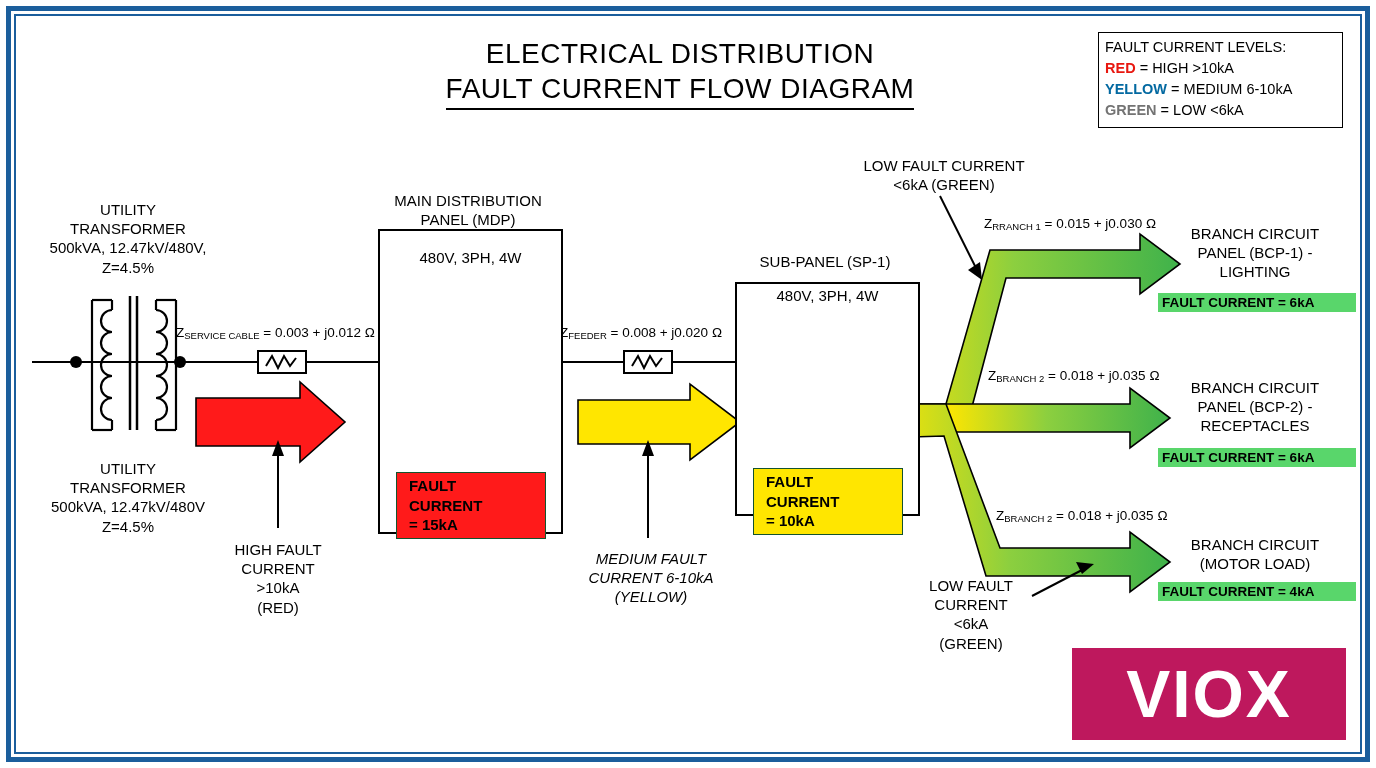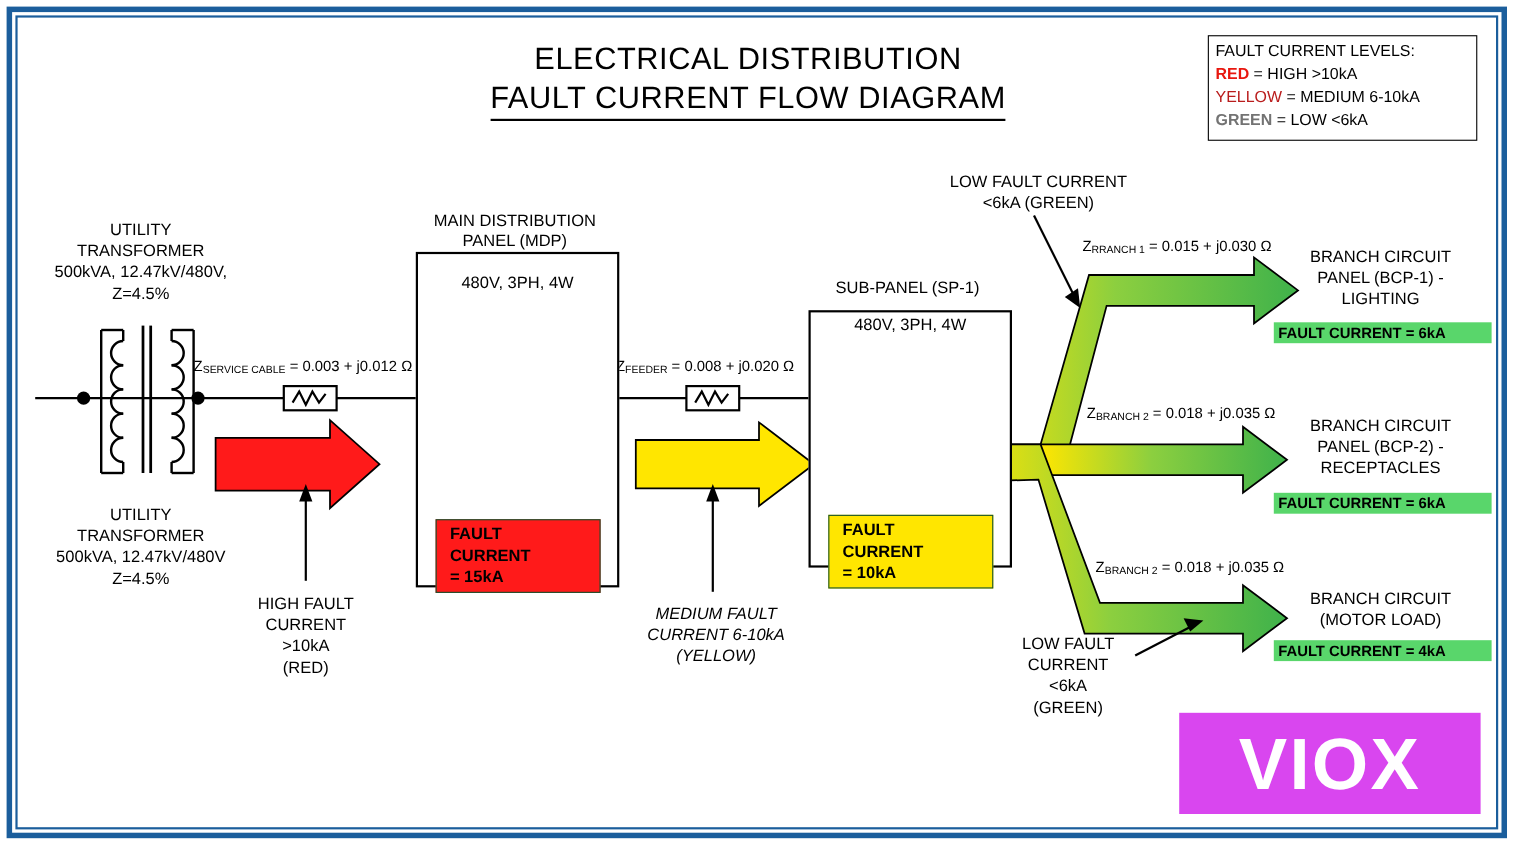--- a/index.html
+++ b/index.html
@@ -52,21 +52,21 @@
     left: 1098px; top: 32px; width: 245px;
     border: 1px solid #000;
     background: #fff;
     padding: 4px 6px 6px 6px;
     box-sizing: border-box;
     font-size: 14.5px;
     line-height: 1.45;
   }
   #legend .head { color: #000; }
   .sw-red { color: #e8170f; font-weight: bold; }
-  .sw-yellow { color: #b91c1c; font-weight: normal; }
+  .sw-yellow { color: #0369a1; font-weight: bold; }
   .sw-green { color: #737373; font-weight: bold; }
 
   
   .lbl {
     font-size: 15px;
     color: #000;
     line-height: 1.28;
   }
   .lbl-imp { font-size: 13.5px; }
   .sub { font-size: 9.5px; vertical-align: -2px; }
@@ -93,21 +93,21 @@
   .fc-green {
     background: #59d66b; color: #000;
     font-size: 13.5px; font-weight: bold;
     padding: 2px 4px;
   }
 
   
   #viox {
     left: 1072px; top: 648px;
     width: 274px; height: 92px;
-    background: #d946ef;
+    background: #be185d;
     color: #fff;
     font-size: 66px;
     font-weight: bold;
     letter-spacing: 2px;
     display: flex;
     align-items: center;
     justify-content: center;
     font-family: "Liberation Sans", sans-serif;
   }
 

